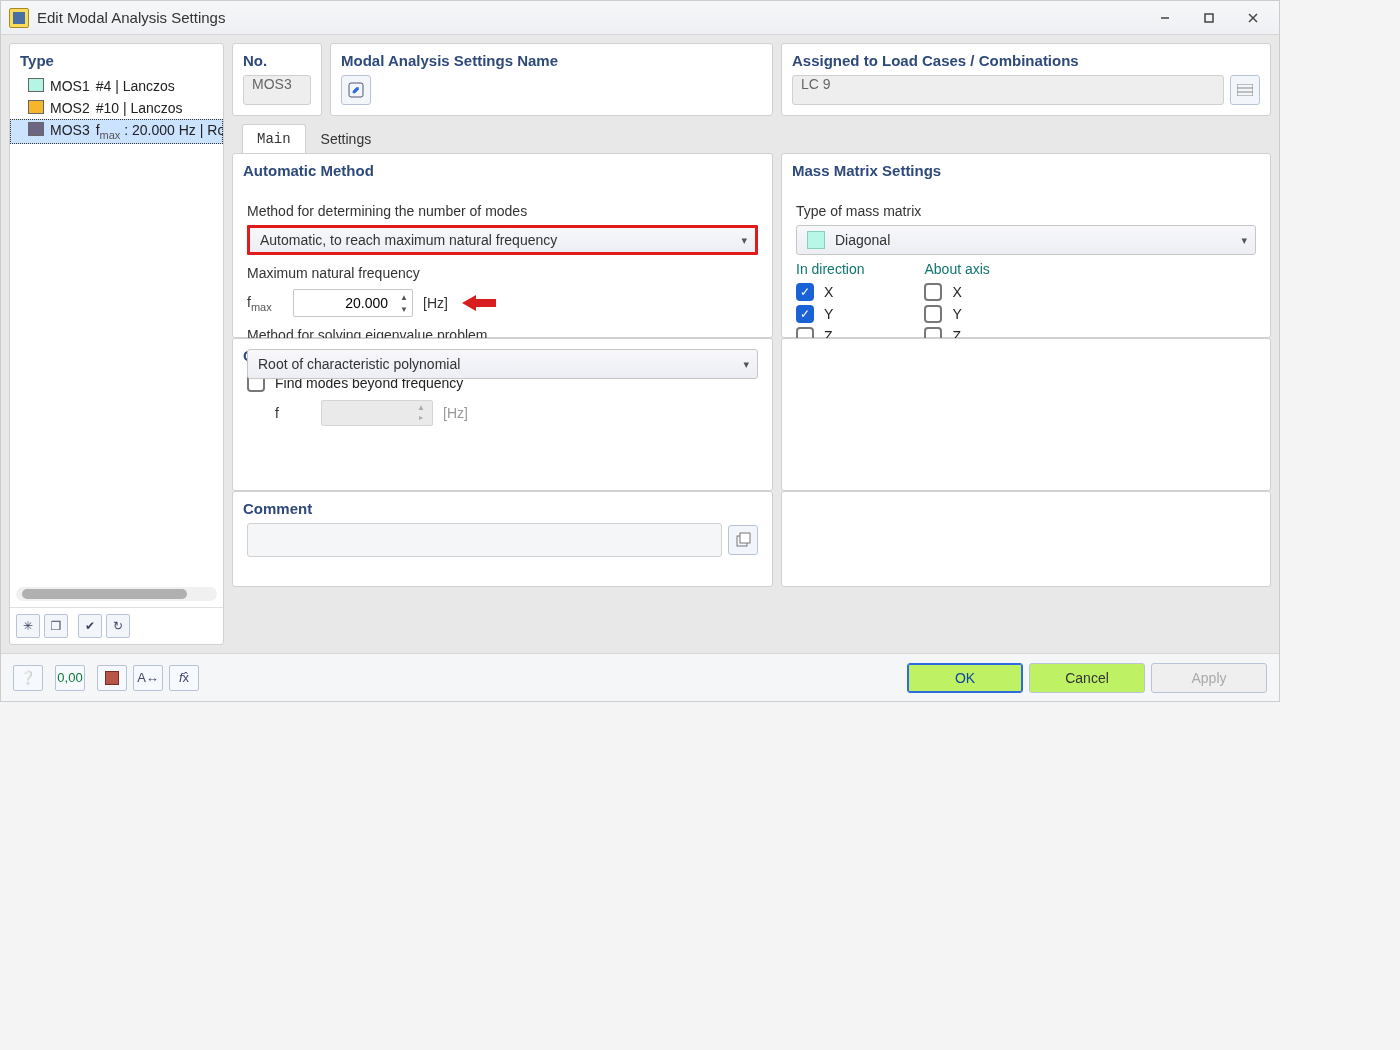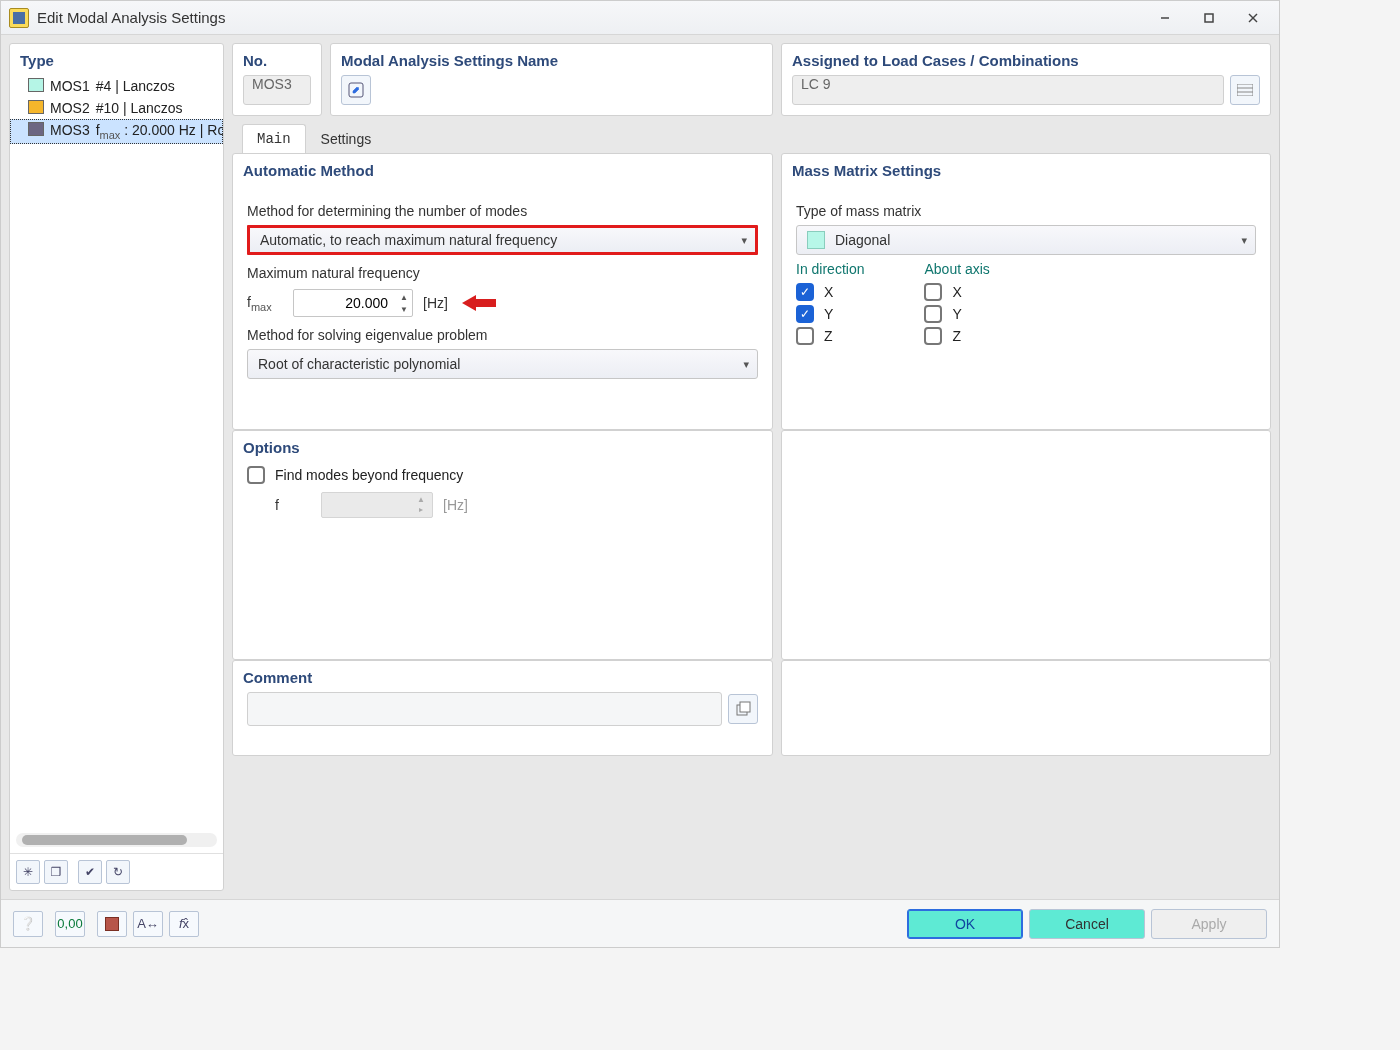--- a/index.html
+++ b/index.html
@@ -1,17 +1,17 @@
 <!DOCTYPE html>
 <html><head>
 <meta charset="utf-8">
 <style>
   * { box-sizing: border-box; margin: 0; padding: 0; font-family: "Segoe UI", Arial, sans-serif; }
   body { background: #f4f4f4; font-size: 13px; color: #222; }
-  .window { width: 1280px; height: 948px; background: #fff; border: 1px solid #ccc; display: flex; flex-direction: column; }
+  .window { width: 1280px; height: 702px; background: #fff; border: 1px solid #ccc; display: flex; flex-direction: column; }
   .titlebar { height: 34px; background: linear-gradient(#f6f7f9,#eef0f3); border-bottom: 1px solid #d6d6d6; display: flex; align-items: center; padding: 0 4px; }
   .titlebar .appicon { width: 20px; height: 20px; margin: 0 8px 0 4px; background: #fbdc5a; border: 1px solid #a88b20; border-radius: 2px; position: relative; }
   .titlebar .appicon::after { content:""; position:absolute; left:3px; top:3px; right:3px; bottom:3px; background:#4a6fa5; }
   .titlebar .title { font-size: 15px; color: #333; flex: 0 0 auto; }
   .titlebar .spacer { flex: 1; }
   .titlebar .winbtn { width: 44px; height: 28px; display: flex; align-items: center; justify-content: center; color: #444; }
 
   .content { flex: 1; display: flex; gap: 8px; padding: 8px; background: #e8e8e8; overflow: hidden; }
 
   .panel { background: #fff; border: 1px solid #d1d1d1; border-radius: 3px; display: flex; flex-direction: column; }
@@ -73,21 +73,21 @@
   .twocol .colh { color:#0f766e; font-size:14px; margin-bottom:6px; }
 
   .disabled-input { width:112px; height:26px; background:#eaeaea; border:1px solid #d5d5d5; border-radius:2px; position:relative; }
   .disabled-input .spin { position:absolute; right:2px; top:2px; bottom:2px; width:18px; display:flex; flex-direction:column; justify-content:space-around; }
   .disabled-input .spin span { font-size:8px; color:#aaa; text-align:center; }
   .disabled { color:#999; }
 
   .commentrow { display:flex; align-items:center; gap:6px; padding:0 14px 12px; }
   .footer { height:48px; border-top:1px solid #d6d6d6; background:#f5f6f7; display:flex; align-items:center; padding:0 12px; gap:6px; }
   .footer .spacer { flex:1; }
-  .footer .btn { min-width:116px; height:30px; border:1px solid #b8c4d6; background:#5eead4; border-radius:3px; font-size:14px; color:#333; }
+  .footer .btn { min-width:116px; height:30px; border:1px solid #b8c4d6; background:#bef264; border-radius:3px; font-size:14px; color:#333; }
   .footer .btn.primary { border-color:#2d6cdf; box-shadow:inset 0 0 0 1px #2d6cdf; color:#1046a0; }
   .footer .btn[disabled] { color:#aaa; background:#efefef; }
   .footer .fbtn { width:30px; height:26px; border:1px solid #b8c4d6; background:#f6f9fd; border-radius:2px; display:flex; align-items:center; justify-content:center; font-size:13px; color:#446; }
   .footer .fbtn.sep { margin-left:6px; }
   .placeholder-panel { flex:1; }
   .comment-panel { height:96px; }
   .comment-panel textarea.text-input { height:34px; resize:none; padding-top:6px; }
 </style>
 </head>
 <body>

